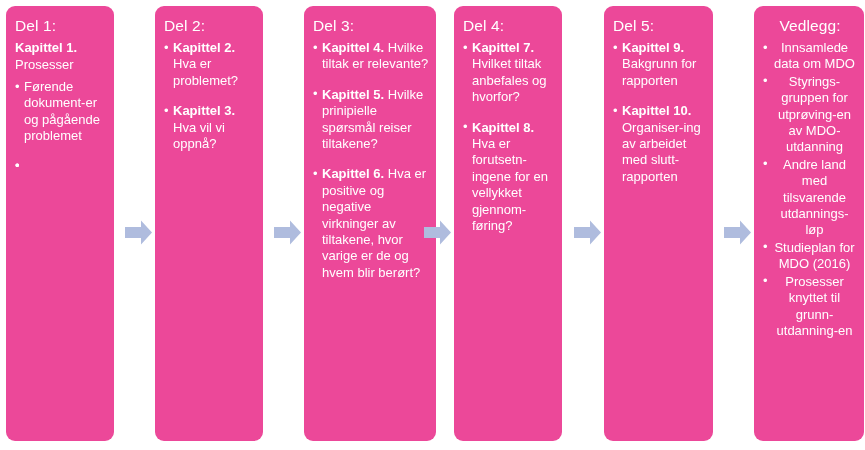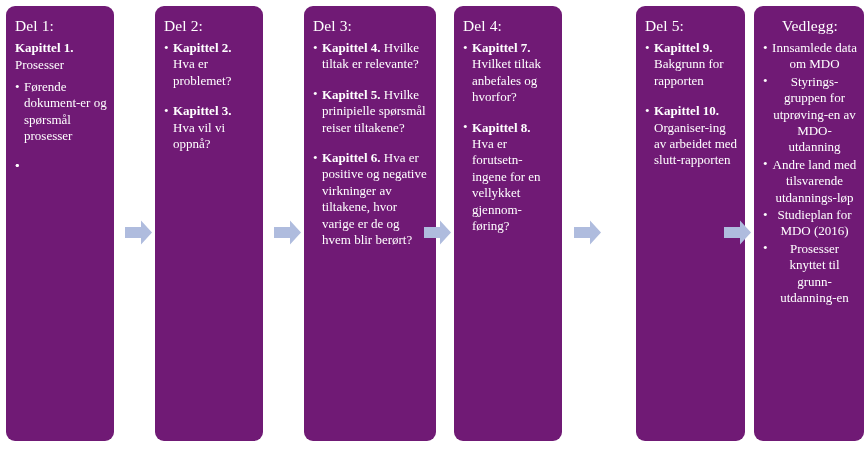--- a/index.html
+++ b/index.html
@@ -16,26 +16,25 @@
   #diagram {
     position: relative;
     width: 865px;
     height: 450px;
   }
   .stage {
     position: absolute;
     top: 6px;
     height: 435px;
     box-sizing: border-box;
-    background: #701a75;
+    background: #ec4899;
     border-radius: 9px;
     color: #ffffff;
     padding: 10px 7px 6px 9px;
     overflow: hidden;
-    font-family: Liberation Serif, serif;
   }
   .stage-title {
     font-size: 15.5px;
     line-height: 19px;
     font-weight: normal;
     margin: 0 0 5px 0;
     letter-spacing: 0.1px;
   }
   .plain-block {
     margin: 0 0 6px 0;
@@ -96,21 +95,21 @@
 <body>
 
 <div id="diagram">
     <div class="stage" style="left: 6px; width: 108px;">
       <div class="stage-title">Del 1:</div>
       <div class="plain-block">
         <span class="lead">Kapittel 1.</span>
         <span class="rest">Prosesser</span>
       </div>
       <ul class="items">
-        <li><span class="bullet">•</span><span class="text">Førende dokument-er og spørsmål prosesser</span></li>
+        <li><span class="bullet">•</span><span class="text">Førende dokument-er og pågående problemet</span></li>
         <li><span class="bullet">•</span></li>
         <li><span class="bullet">•</span></li>
       </ul>
     </div>
     <div class="stage" style="left: 155px; width: 108px;">
       <div class="stage-title">Del 2:</div>
       <ul class="items">
         <li><span class="bullet">•</span><span class="lead">Kapittel 2.</span><span class="text"> Hva er problemet?</span></li>
         <li><span class="bullet">•</span><span class="lead">Kapittel 3.</span><span class="text"> Hva vil vi oppnå?</span></li>
       </ul>
@@ -123,21 +122,21 @@
         <li><span class="bullet">•</span><span class="lead">Kapittel 6.</span><span class="text"> Hva er positive og negative virkninger av tiltakene, hvor varige er de og hvem blir berørt?</span></li>
       </ul>
     </div>
     <div class="stage" style="left: 454px; width: 108px;">
       <div class="stage-title">Del 4:</div>
       <ul class="items">
         <li><span class="bullet">•</span><span class="lead">Kapittel 7.</span><span class="text"> Hvilket tiltak anbefales og hvorfor?</span></li>
         <li><span class="bullet">•</span><span class="lead">Kapittel 8.</span><span class="text"> Hva er forutsetn-ingene for en vellykket gjennom-føring?</span></li>
       </ul>
     </div>
-    <div class="stage" style="left: 636px; width: 109px;">
+    <div class="stage" style="left: 604px; width: 109px;">
       <div class="stage-title">Del 5:</div>
       <ul class="items">
         <li><span class="bullet">•</span><span class="lead">Kapittel 9.</span><span class="text"> Bakgrunn for rapporten</span></li>
         <li><span class="bullet">•</span><span class="lead">Kapittel 10.</span><span class="text"> Organiser-ing av arbeidet med slutt-rapporten</span></li>
       </ul>
     </div>
     <div class="stage tight" style="left: 754px; width: 110px; text-align: center;">
       <div class="stage-title">Vedlegg:</div>
       <ul class="items">
         <li><span class="bullet">•</span><span class="text">Innsamlede data om MDO</span></li>

